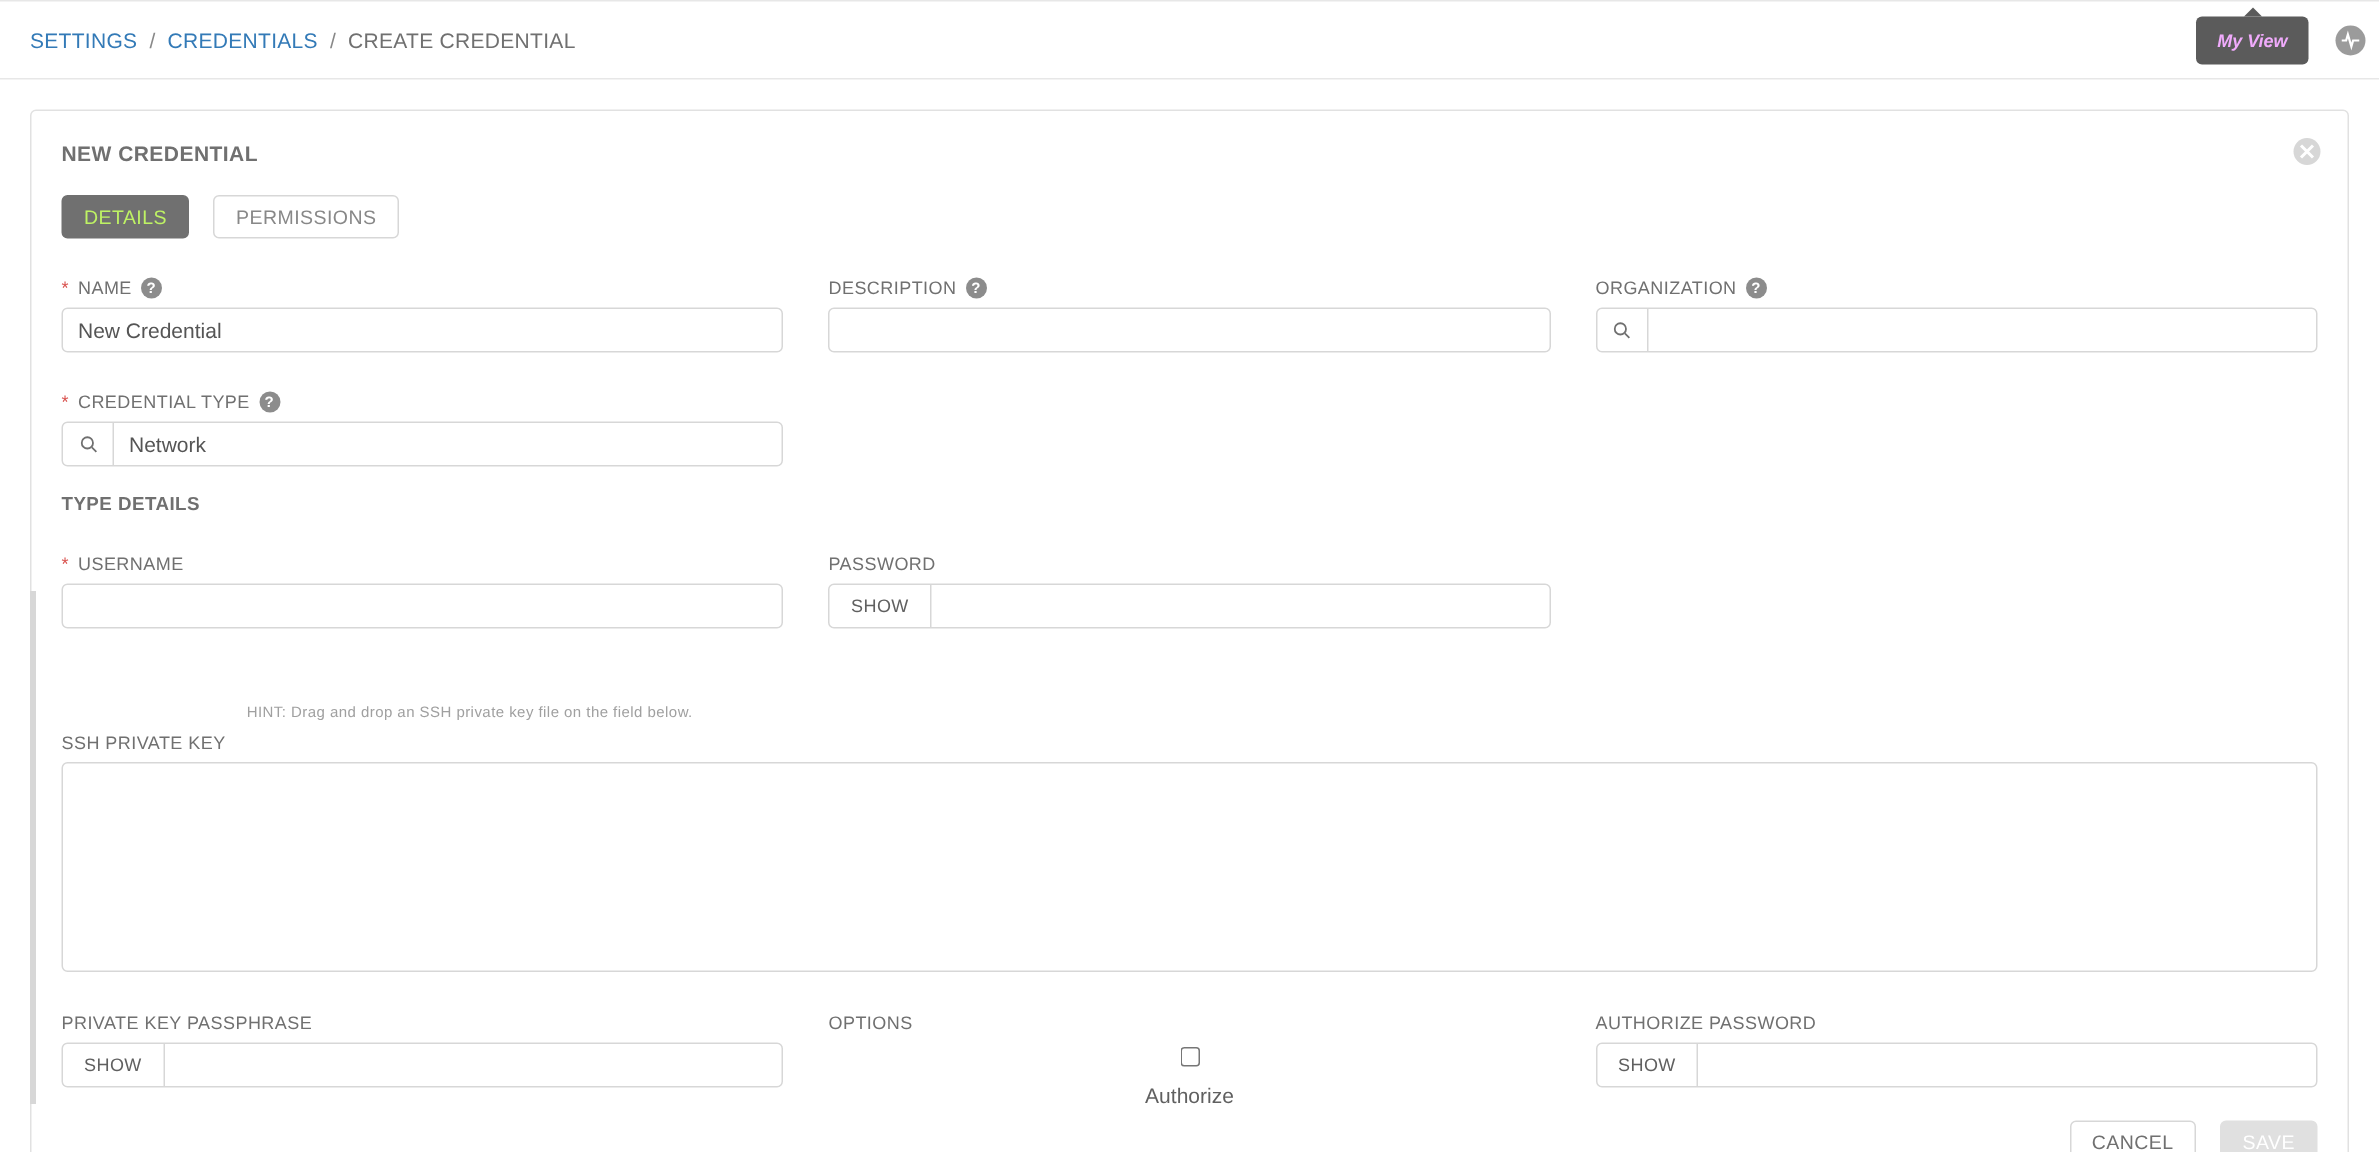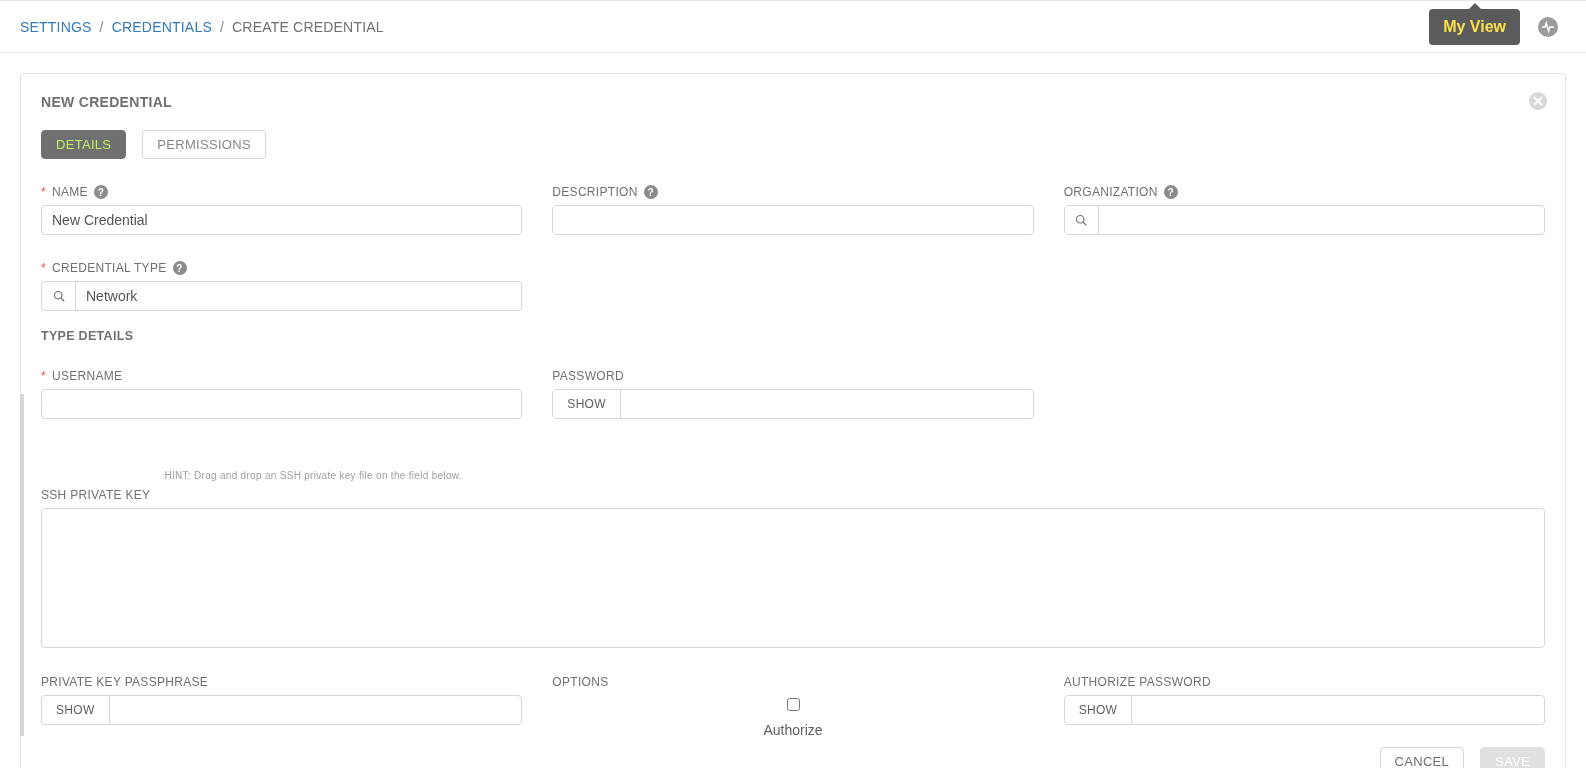--- a/index.html
+++ b/index.html
@@ -12,21 +12,21 @@
   }
   .page {
     width: 1586px;
     height: 768px;
     position: relative;
     border-top: 1px solid #e7e7e7;
     padding-top: 12px;
   }
   .topbar {
     height: 40px;
-    padding: 0 28px 12px 20px;
+    padding: 0 9px 12px 20px;
     display: flex;
     align-items: center;
     border-bottom: 1px solid #e7e7e7;
   }
   .breadcrumb {
     display: flex;
     align-items: center;
     gap: 4px;
     font-size: 14px;
     letter-spacing: 0.2px;
@@ -37,25 +37,26 @@
 
   .topbar-right {
     margin-left: auto;
     display: flex;
     align-items: center;
     gap: 18px;
   }
   .myview {
     position: relative;
     background: #5b5b5b;
-    color: #fde047;
-    font-size: 16px;
+    color: #f0abfc;
+    font-size: 12px;
     font-weight: 600;
     padding: 9px 14px;
     border-radius: 4px;
+    font-style: italic;
   }
   .myview::before {
     content: "";
     position: absolute;
     top: -6px; left: 50%;
     transform: translateX(-50%);
     border-left: 6px solid transparent;
     border-right: 6px solid transparent;
     border-bottom: 6px solid #5b5b5b;
   }

